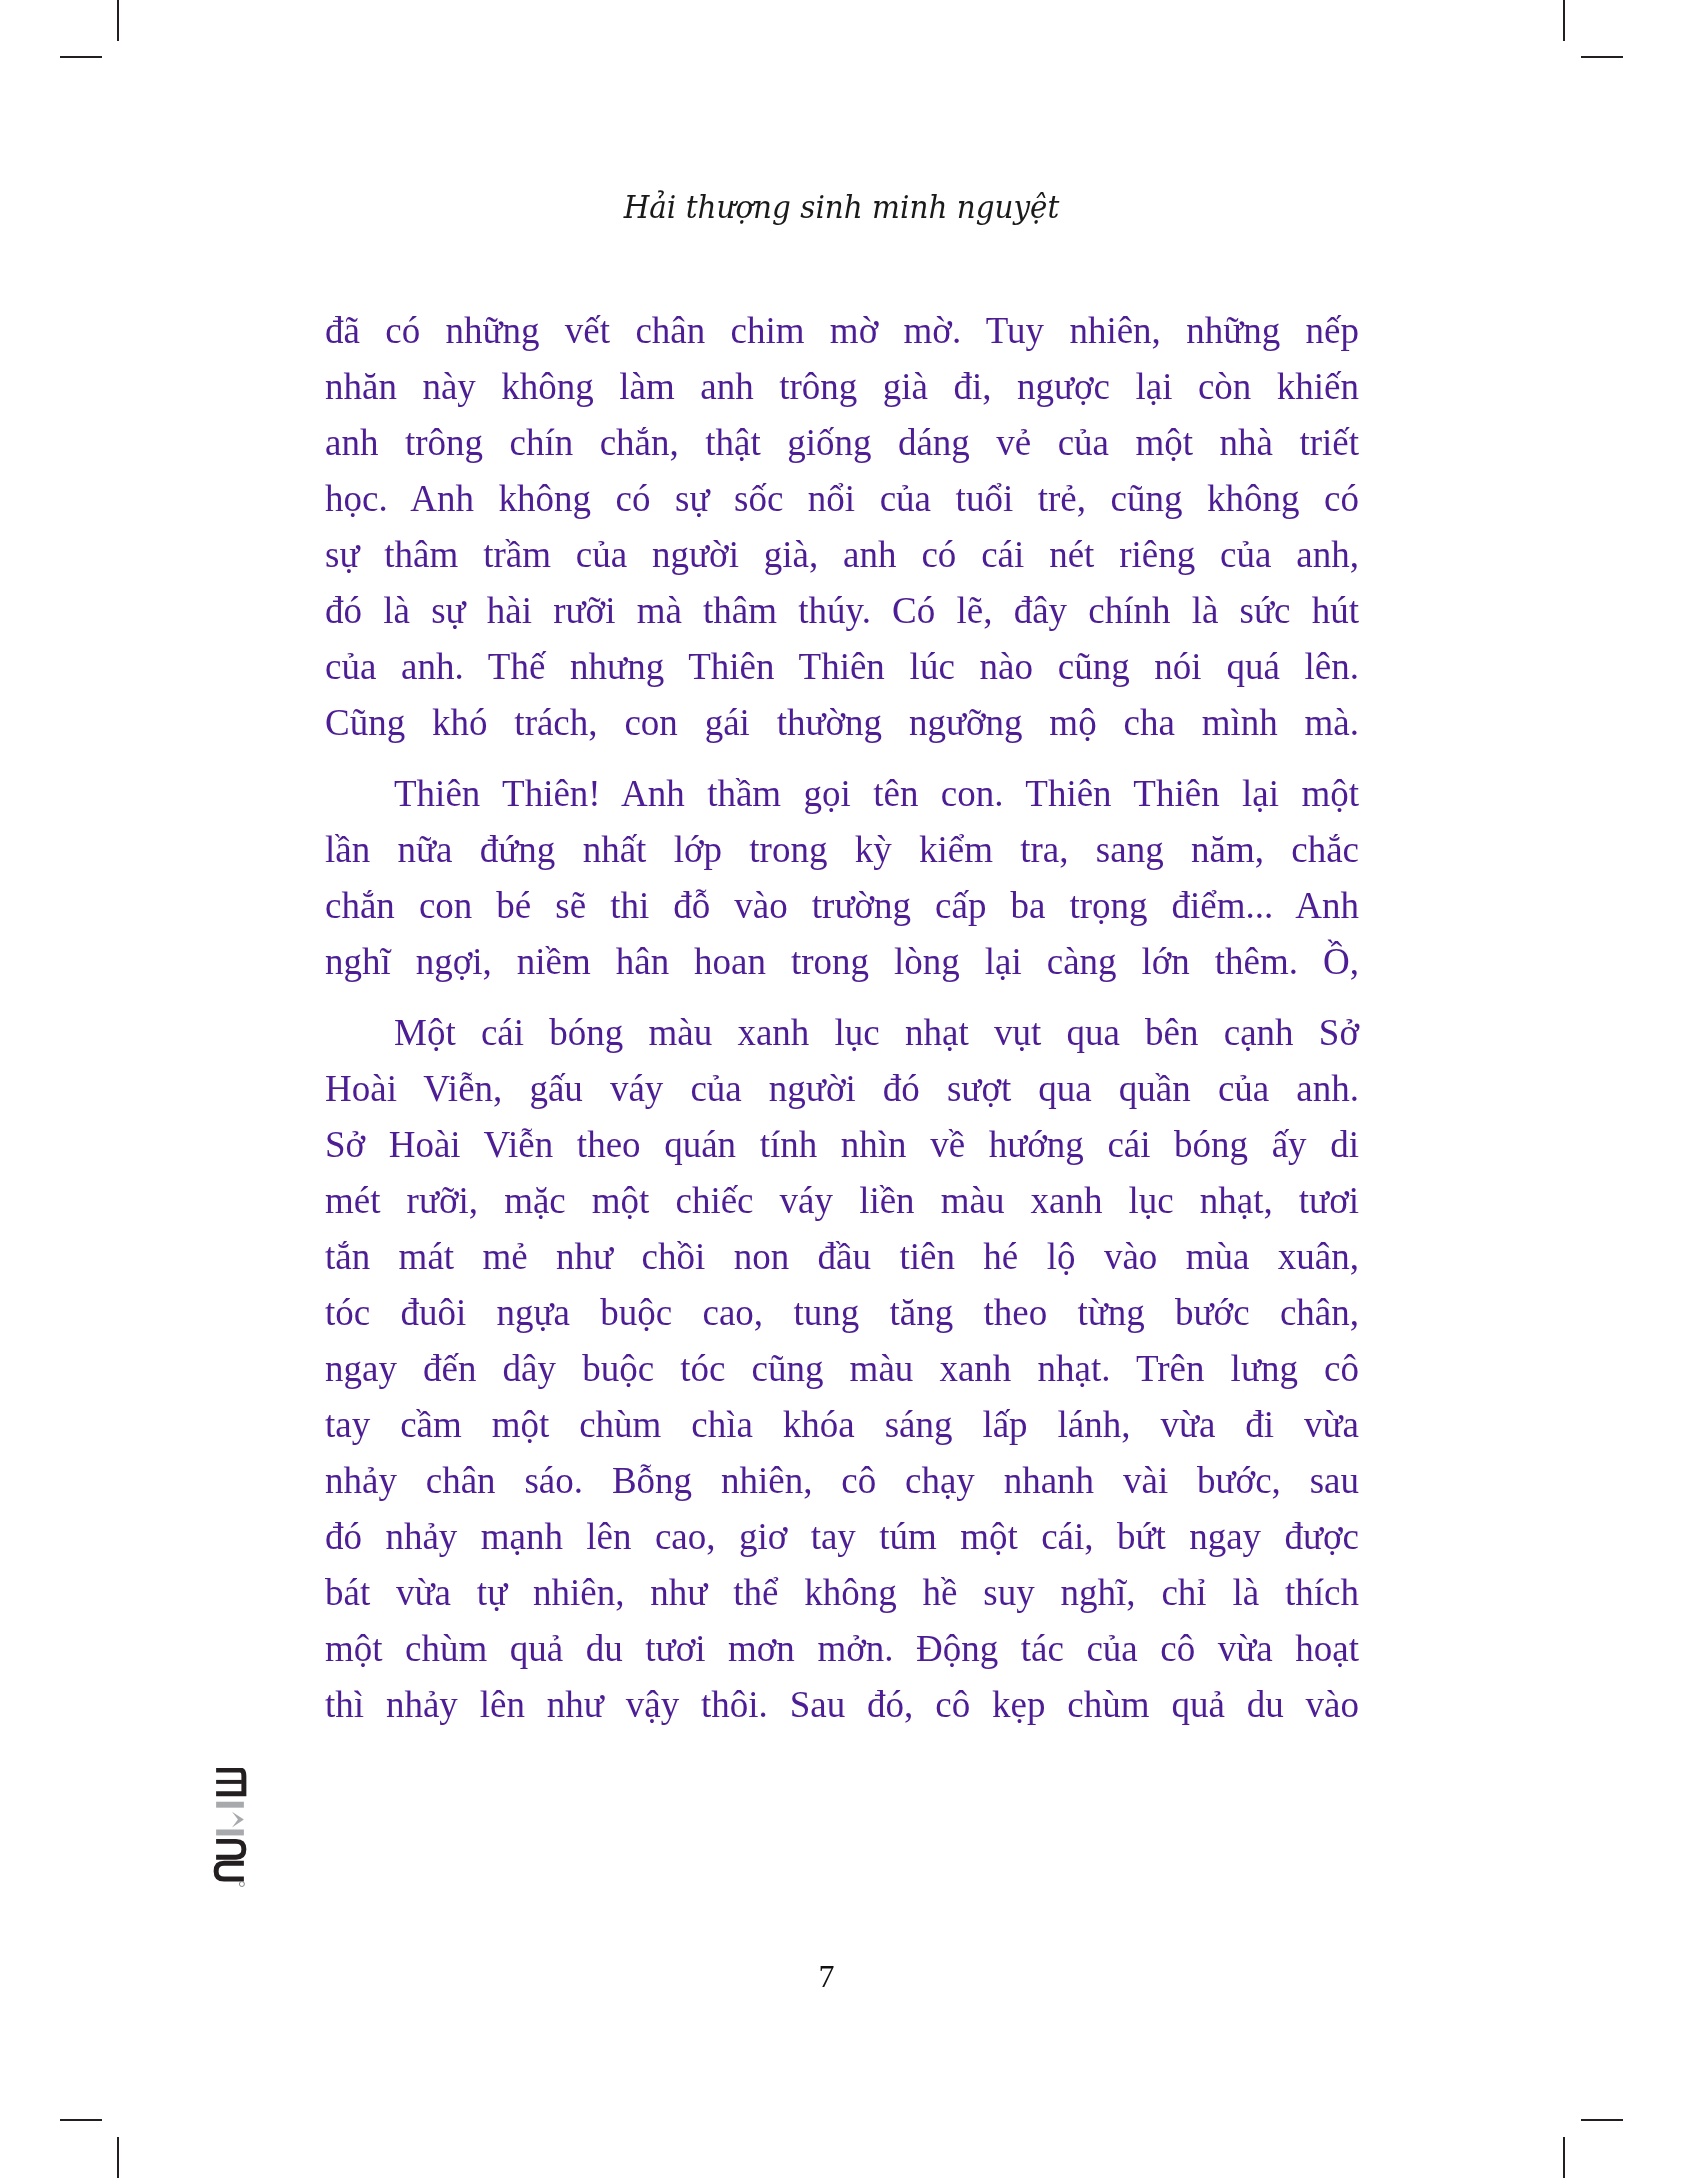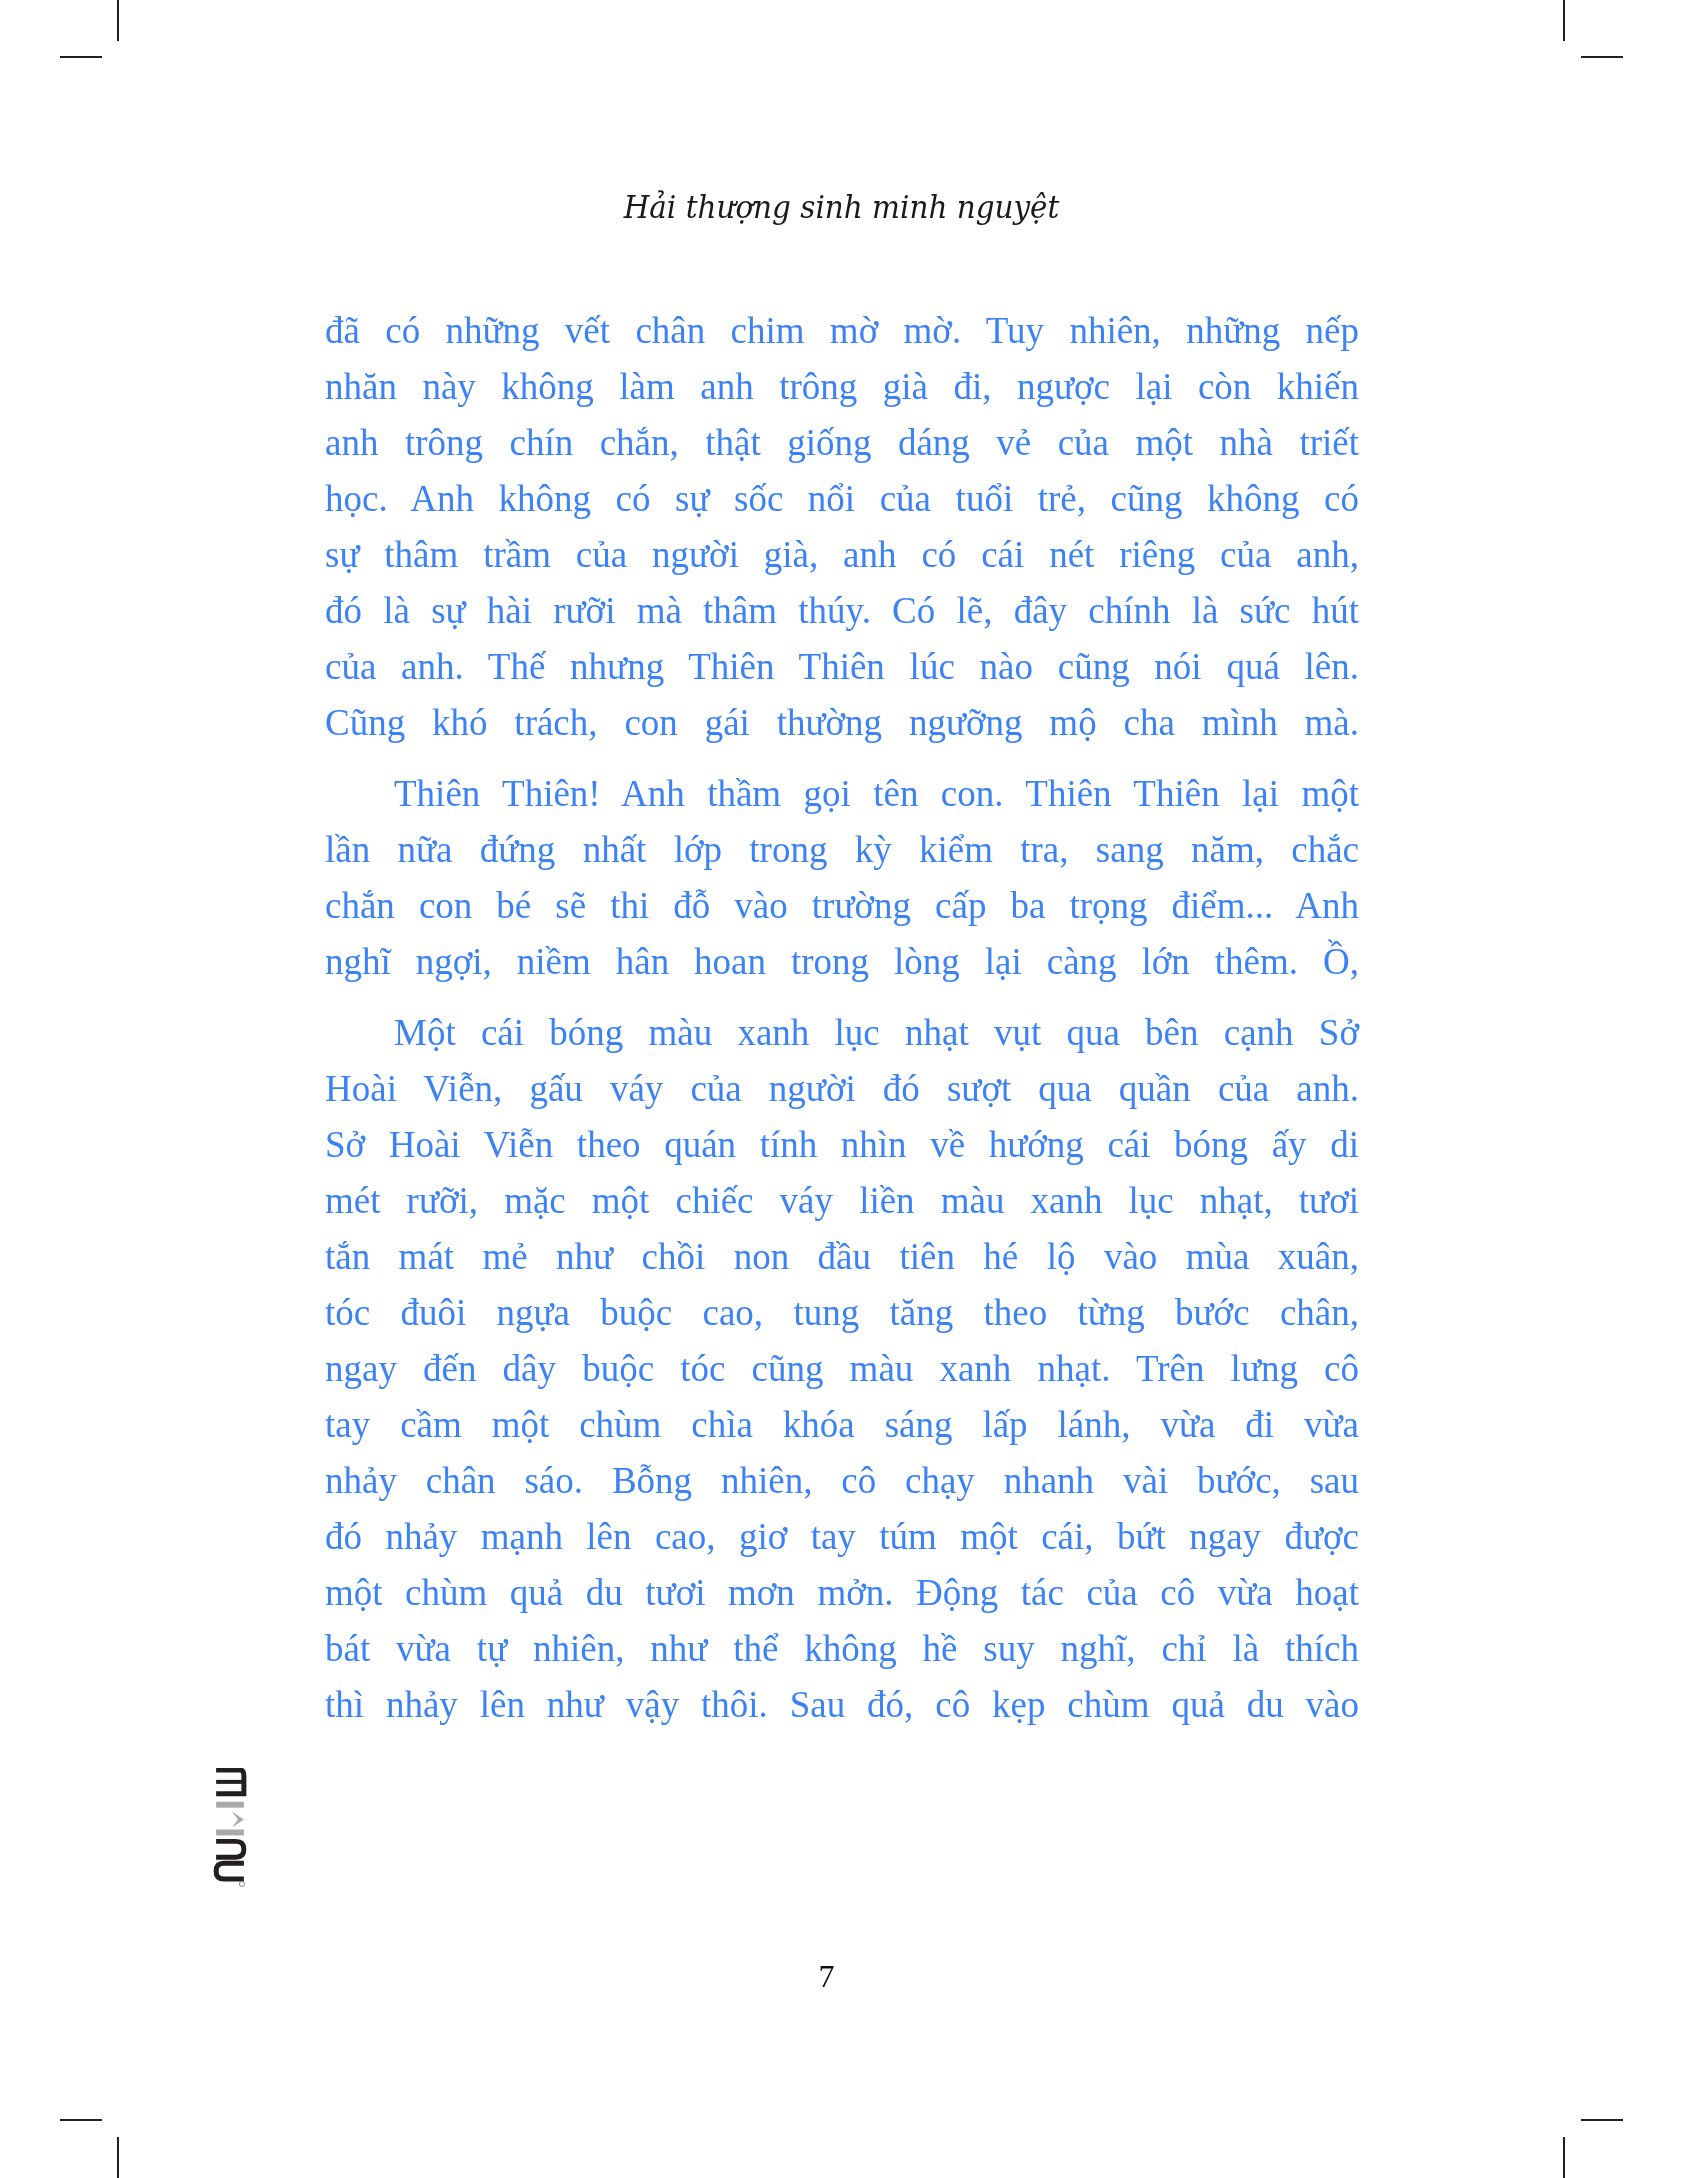--- a/index.html
+++ b/index.html
@@ -7,21 +7,21 @@
   .crop { position: absolute; background: #231f20; }
   .crop.v { width: 2px; height: 41px; }
   .crop.h { height: 2px; width: 42px; }
   .running-head {
     position: absolute; left: 0; width: 1683px; top: 188px; text-align: center;
     font-family: "DejaVu Serif", serif; font-style: italic; font-size: 32px;
     color: #1a1a1a; letter-spacing: 0px; transform: scaleX(0.92);
   }
   .text-block {
     position: absolute; left: 325px; width: 1034px; top: 303px;
-    font-family: "Liberation Serif", serif; font-size: 37px; color: #3b82f6;
+    font-family: "Liberation Serif", serif; font-size: 37px; color: #4c1d95;
   }
   .para { margin: 0 0 15px 0; }
   .line {
     display: block; height: 56px; line-height: 56px; white-space: nowrap;
     text-align: justify; text-align-last: justify; overflow: visible;
   }
   .line.first { padding-left: 69px; }
   .line.last { text-align: left; text-align-last: left; }
   .page-number {
     position: absolute; left: 0; width: 1653px; top: 1958px; text-align: center;
@@ -66,22 +66,22 @@
     <span class="line first">Một cái bóng màu xanh lục nhạt vụt qua bên cạnh Sở</span>
     <span class="line">Hoài Viễn, gấu váy của người đó sượt qua quần của anh.</span>
     <span class="line">Sở Hoài Viễn theo quán tính nhìn về hướng cái bóng ấy di</span>
     <span class="line">mét rưỡi, mặc một chiếc váy liền màu xanh lục nhạt, tươi</span>
     <span class="line">tắn mát mẻ như chồi non đầu tiên hé lộ vào mùa xuân,</span>
     <span class="line">tóc đuôi ngựa buộc cao, tung tăng theo từng bước chân,</span>
     <span class="line">ngay đến dây buộc tóc cũng màu xanh nhạt. Trên lưng cô</span>
     <span class="line">tay cầm một chùm chìa khóa sáng lấp lánh, vừa đi vừa</span>
     <span class="line">nhảy chân sáo. Bỗng nhiên, cô chạy nhanh vài bước, sau</span>
     <span class="line">đó nhảy mạnh lên cao, giơ tay túm một cái, bứt ngay được</span>
+    <span class="line">bát vừa tự nhiên, như thể không hề suy nghĩ, chỉ là thích</span>
     <span class="line">một chùm quả du tươi mơn mởn. Động tác của cô vừa hoạt</span>
-    <span class="line">bát vừa tự nhiên, như thể không hề suy nghĩ, chỉ là thích</span>
     <span class="line">thì nhảy lên như vậy thôi. Sau đó, cô kẹp chùm quả du vào</span>
   </div>
 </div>
 
 <div class="logo">
   <svg width="36" height="119" viewBox="0 0 36 120" xmlns="http://www.w3.org/2000/svg">
 
     <path d="M4 2 H28 Q32 2 32 8 V26 H4" fill="none" stroke="#231f20" stroke-width="5"></path>
     <path d="M4 14 H30" stroke="#231f20" stroke-width="4"></path>
 

